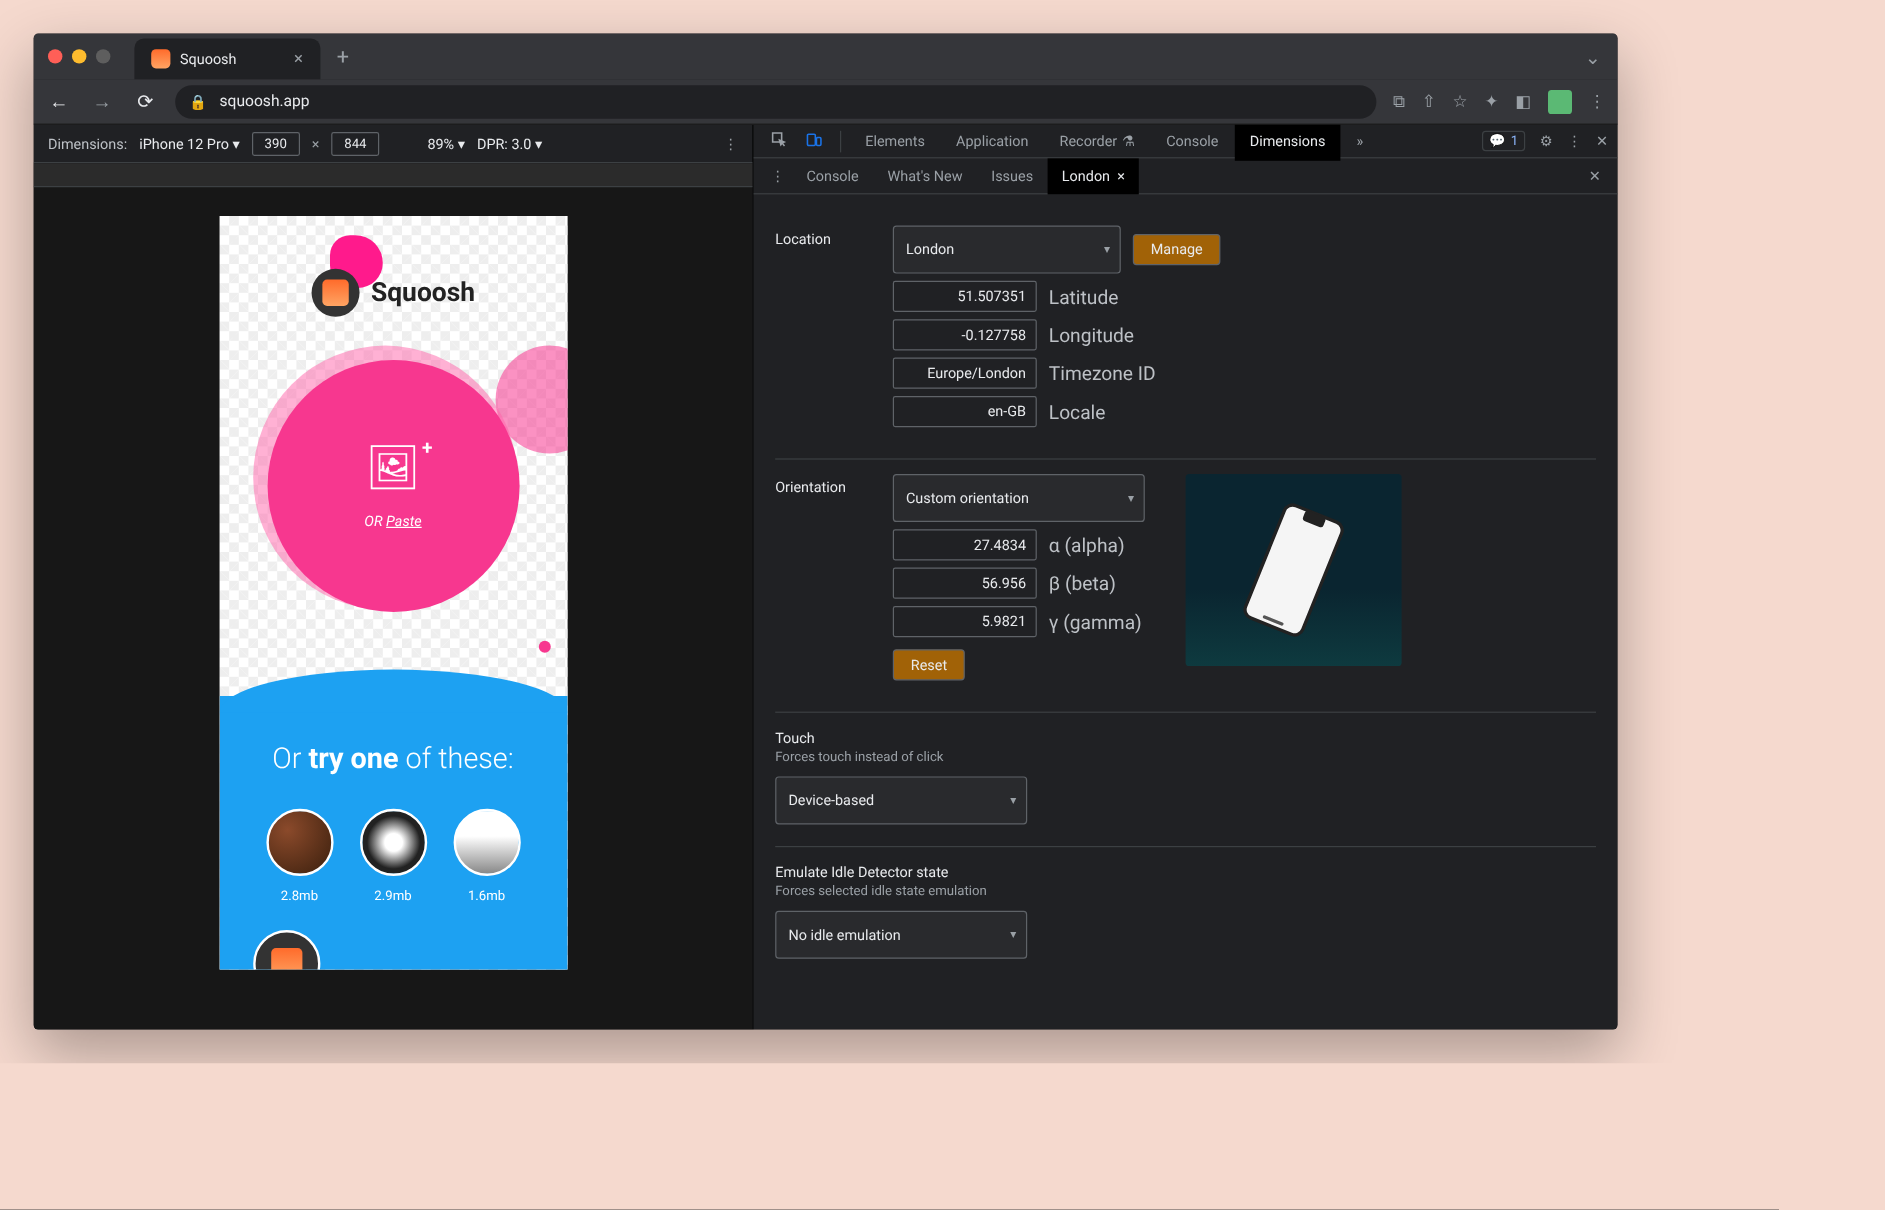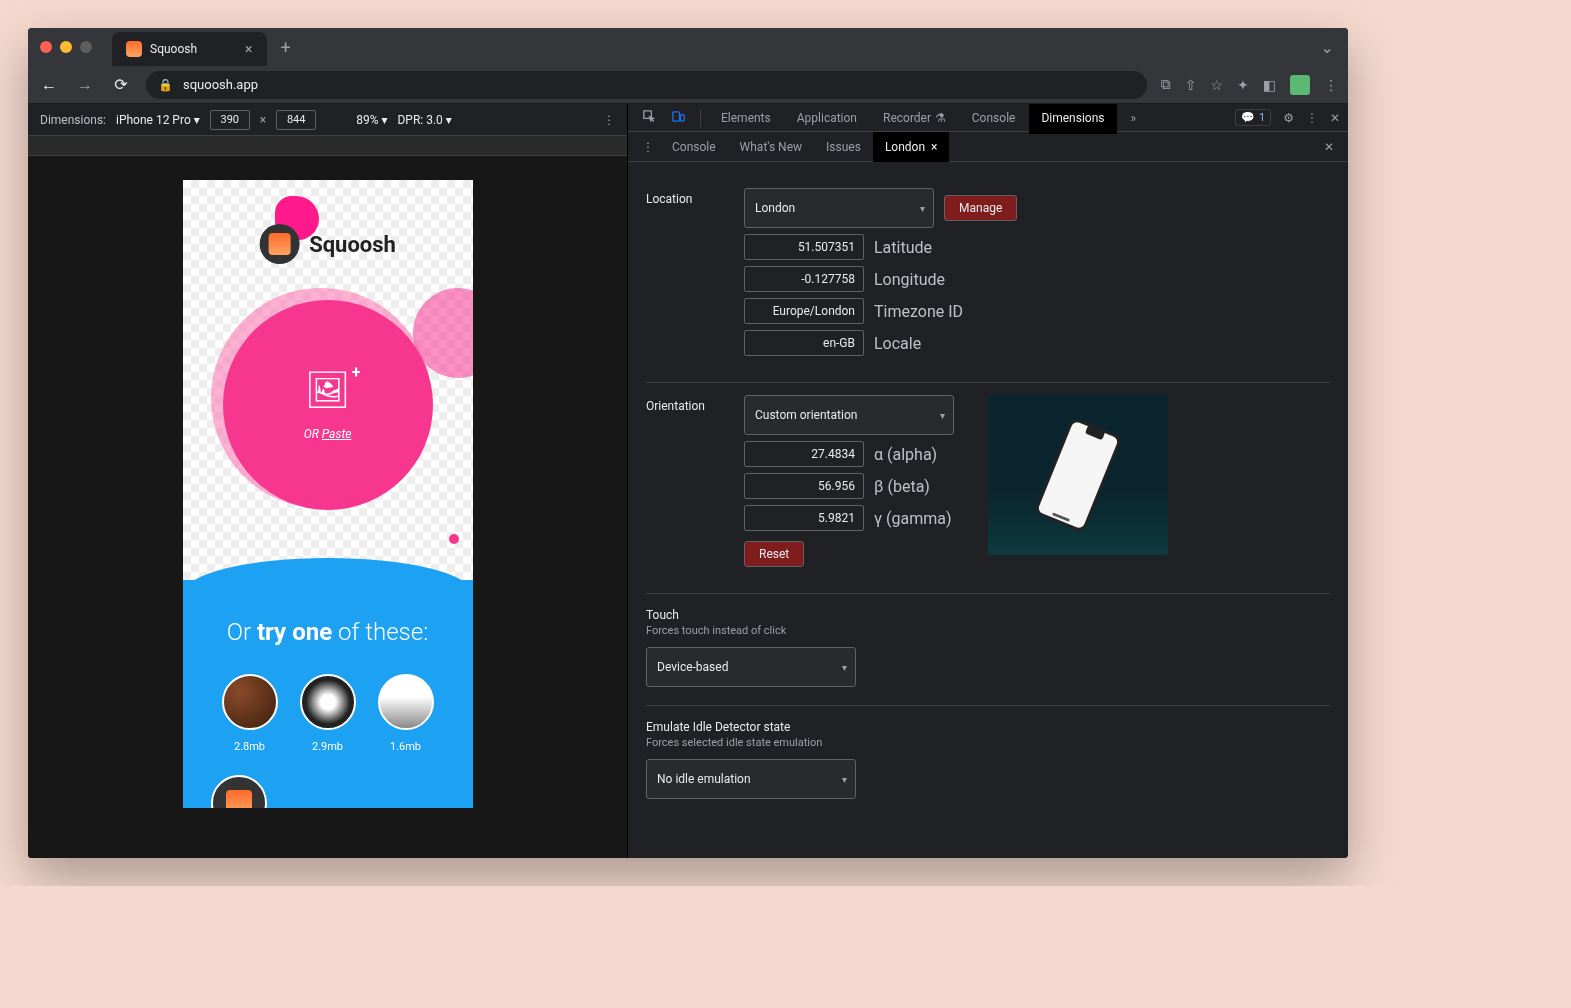--- a/index.html
+++ b/index.html
@@ -88,21 +88,21 @@
 .drawer-close { margin-left: auto; color: #9aa0a6; cursor: pointer; padding: 0 6px; }
 
 .sensors { flex: 1; overflow-y: auto; padding: 14px 18px; }
 .section { display: flex; gap: 18px; padding: 12px 0 20px; border-bottom: 1px solid #3c4043; }
 .section:last-child { border-bottom: none; }
 .sec-label { width: 80px; color: #e8eaed; flex-shrink: 0; padding-top: 4px; }
 .sec-body { flex: 1; }
 .row { display: flex; align-items: center; gap: 10px; margin-bottom: 6px; }
 .select { background: #292a2d; border: 1px solid #5f6368; color: #e8eaed; height: 40px; padding: 0 24px 0 10px; border-radius: 3px; font-size: 12px; position: relative; min-width: 190px; display: flex; align-items: center; cursor: pointer; }
 .select::after { content: "▾"; position: absolute; right: 8px; color: #9aa0a6; font-size: 10px; }
-.btn { background: #7f1d1d; border: 1px solid #5f6368; color: #e8eaed; height: 26px; padding: 0 14px; border-radius: 3px; font-size: 12px; cursor: pointer; display: inline-flex; align-items: center; }
+.btn { background: #a16207; border: 1px solid #5f6368; color: #e8eaed; height: 26px; padding: 0 14px; border-radius: 3px; font-size: 12px; cursor: pointer; display: inline-flex; align-items: center; }
 .num-input { width: 120px; height: 26px; background: #202124; border: 1px solid #5f6368; color: #e8eaed; text-align: right; padding: 0 8px; font-size: 12px; border-radius: 2px; }
 .field-label { color: #bdc1c6; font-size: 16px; }
 .sub { color: #9aa0a6; font-size: 11px; margin: 2px 0 10px; }
 .touch-block { padding: 14px 0 18px; border-bottom: 1px solid #3c4043; }
 .touch-title { color: #e8eaed; margin-bottom: 2px; }
 
 .orient-row { display: flex; gap: 34px; align-items: flex-start; }
 .orient-fields { }
 .phone3d { width: 180px; height: 160px; background: linear-gradient(#0a2530 60%, #0e3a3f); border-radius: 3px; display: flex; align-items: center; justify-content: center; }
 .phone3d svg { width: 110px; height: 140px; }

